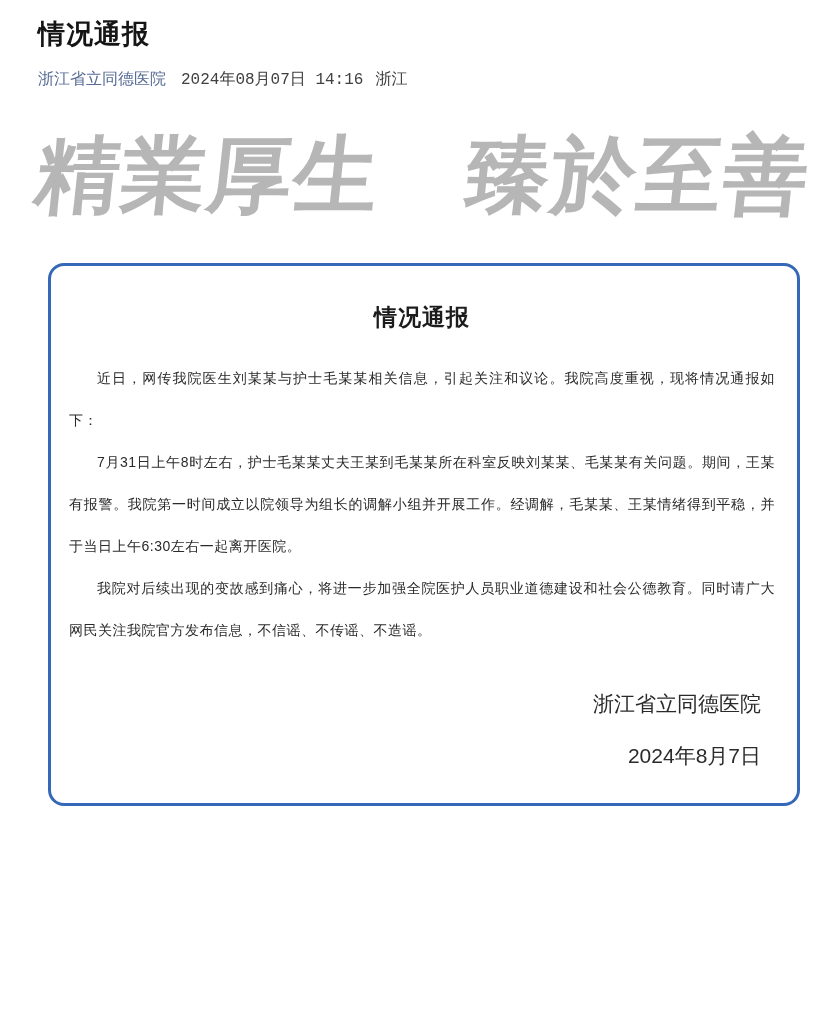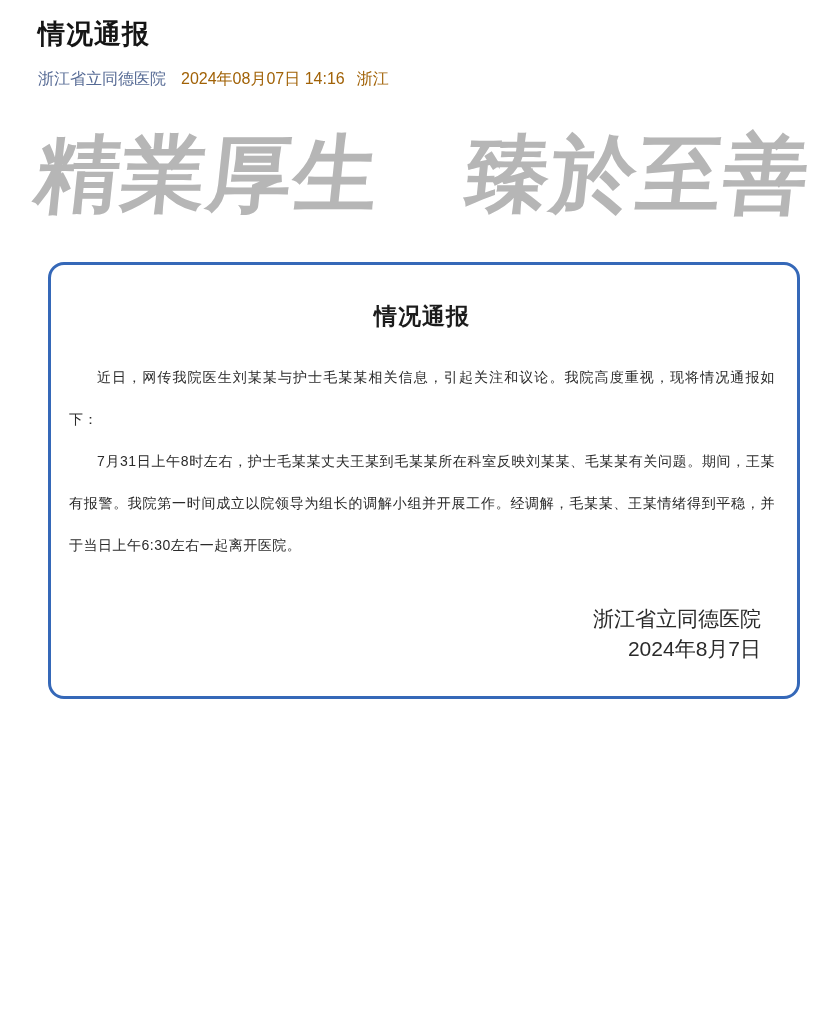--- a/index.html
+++ b/index.html
@@ -26,22 +26,23 @@
     display: flex;
     align-items: baseline;
   }
   .byline .publisher {
     color: #576b95;
     margin-right: 15px;
     cursor: pointer;
     text-decoration: none;
   }
   .byline .meta {
-    color: #a16207;
+    color: #404040;
     margin-right: 12px;
+    font-family: Liberation Mono, monospace;
   }
 
   
   .calligraphy {
     margin: 22px 0 0 36px;
     width: 760px;
     font-family: "DejaVu Serif", serif;
     font-size: 84px;
     font-weight: 700;
     color: #b6b6b6;
@@ -78,21 +79,21 @@
     letter-spacing: 0.5px;
   }
   .signature {
     margin-top: 38px;
     text-align: right;
     padding-right: 14px;
     font-size: 21px;
     color: #2a2a2a;
   }
   .signature .sig-org { line-height: 30px; }
-  .signature .sig-date { line-height: 30px; }
+  .signature .sig-date { line-height: 30px; margin-top: 22px; }
 </style>
 </head>
 <body>
 
 <header class="article-header">
   <h1 class="article-title">情况通报</h1>
   <div class="byline">
     <span class="publisher">浙江省立同德医院</span>
     <span class="meta">2024年08月07日 14:16</span>
     <span class="meta">浙江</span>
@@ -100,19 +101,20 @@
 </header>
 
 <div class="calligraphy">精業厚生　臻於至善</div>
 
 <section class="notice-card">
   <h2 class="notice-heading">情况通报</h2>
 
   <div class="notice-body">
     <p>近日，网传我院医生刘某某与护士毛某某相关信息，引起关注和议论。我院高度重视，现将情况通报如下：</p>
     <p>7月31日上午8时左右，护士毛某某丈夫王某到毛某某所在科室反映刘某某、毛某某有关问题。期间，王某有报警。我院第一时间成立以院领导为组长的调解小组并开展工作。经调解，毛某某、王某情绪得到平稳，并于当日上午6:30左右一起离开医院。</p>
+    <p>我院对后续出现的变故感到痛心，将进一步加强全院医护人员职业道德建设和社会公德教育。同时请广大网民关注我院官方发布信息，不信谣、不传谣、不造谣。</p>
   </div>
 
   <div class="signature">
     <div class="sig-org">浙江省立同德医院</div>
     <div class="sig-date">2024年8月7日</div>
   </div>
 </section>
 
 </body></html>

